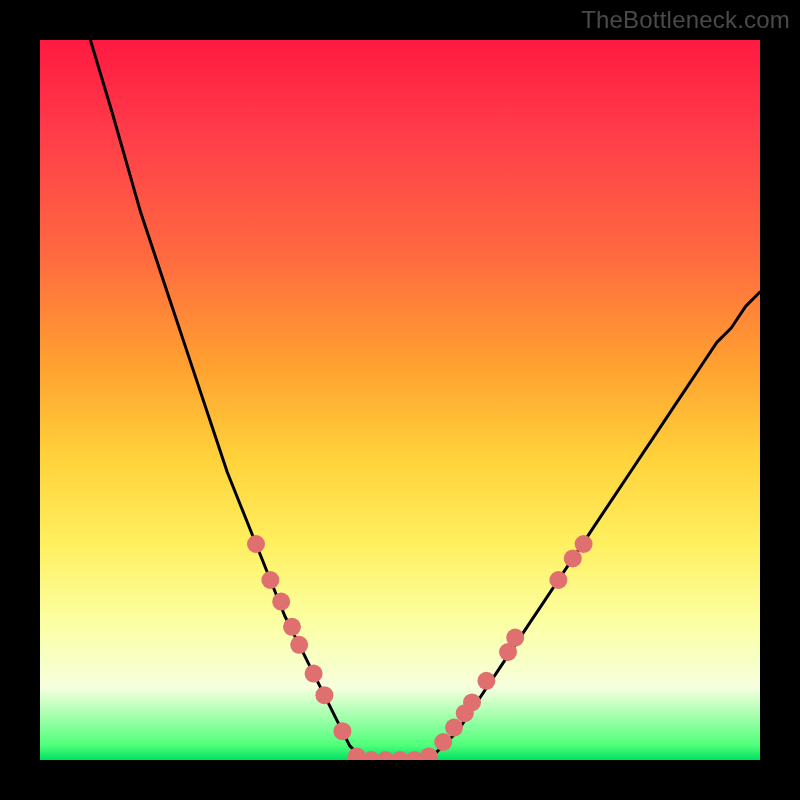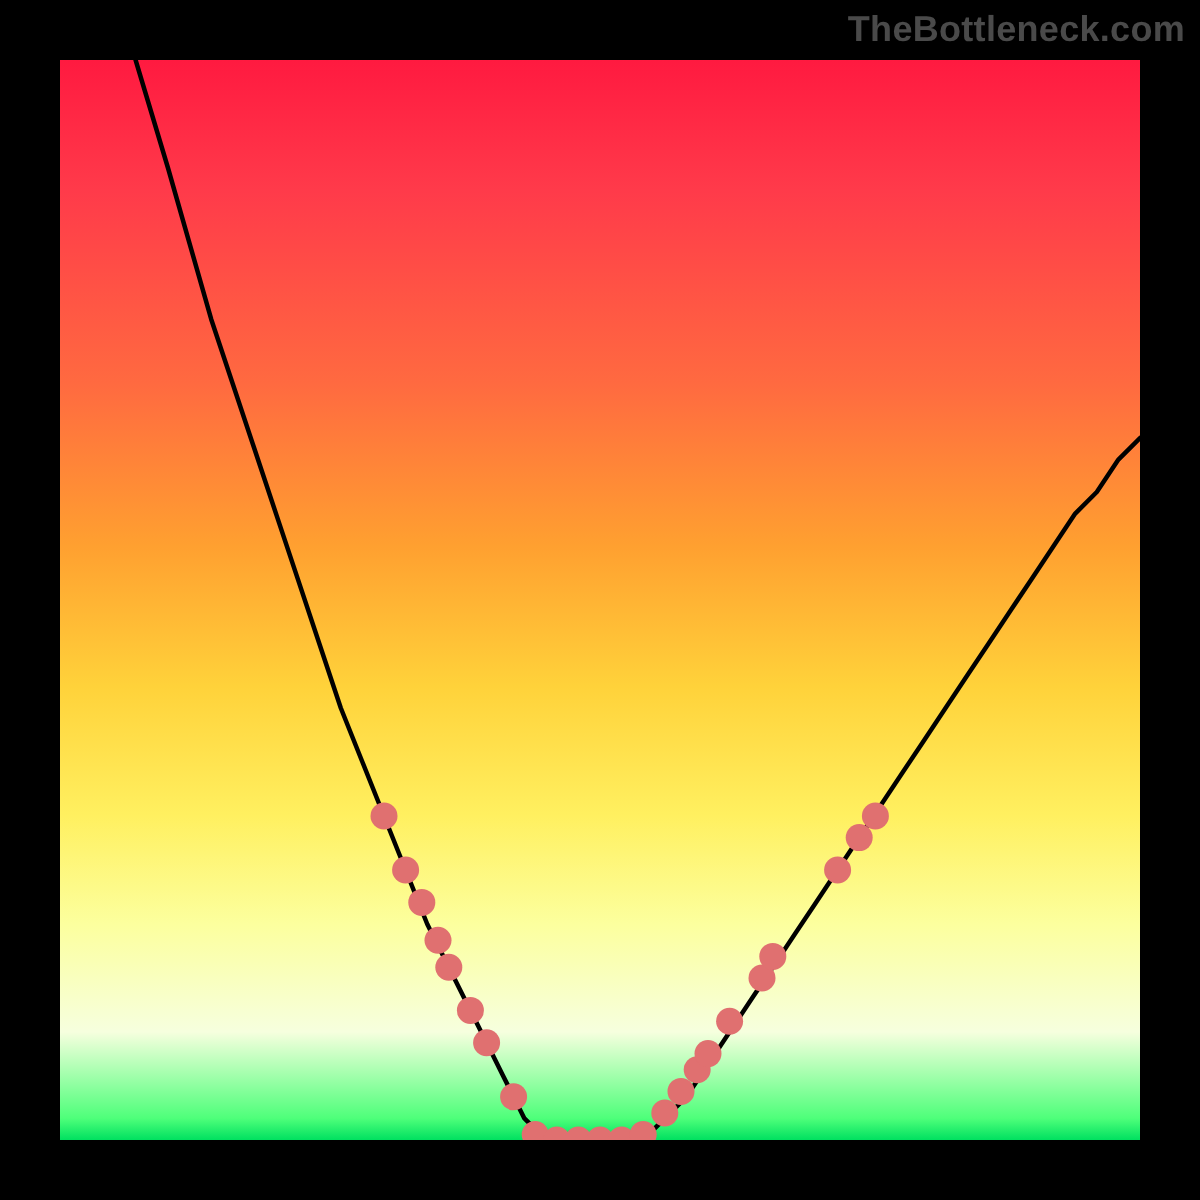--- a/index.html
+++ b/index.html
@@ -37,21 +37,21 @@
       #f6ffde 90%,
       #4eff7a 98%,
       #00e060 100%);
   }
   .attribution {
     position: absolute;
     top: 6px;
     right: 10px;
     color: #4a4a4a;
     font-size: 24px;
-    font-weight: 700;
+    font-weight: 400;
     letter-spacing: 0.2px;
     user-select: none;
   }
   svg.overlay {
     position: absolute;
     left: 0;
     top: 0;
     width: 720px;
     height: 720px;
   }

